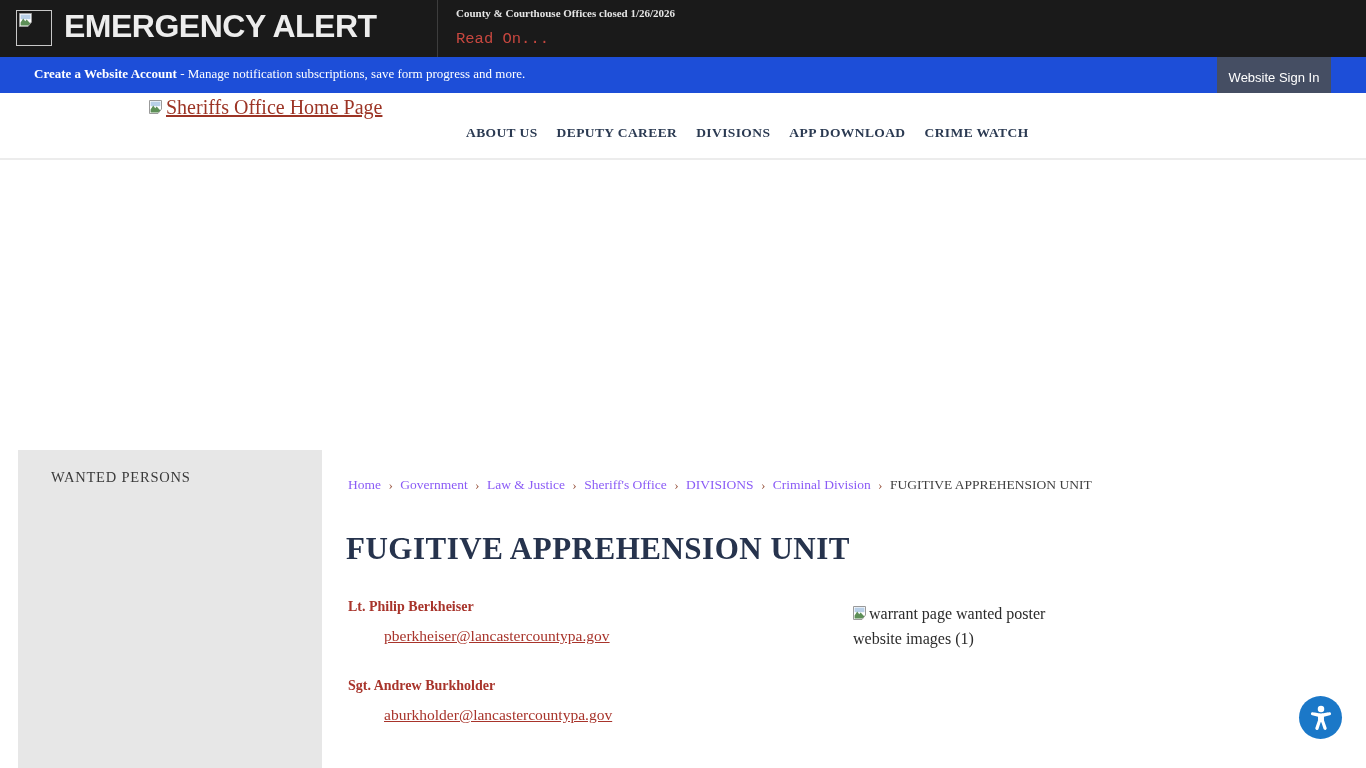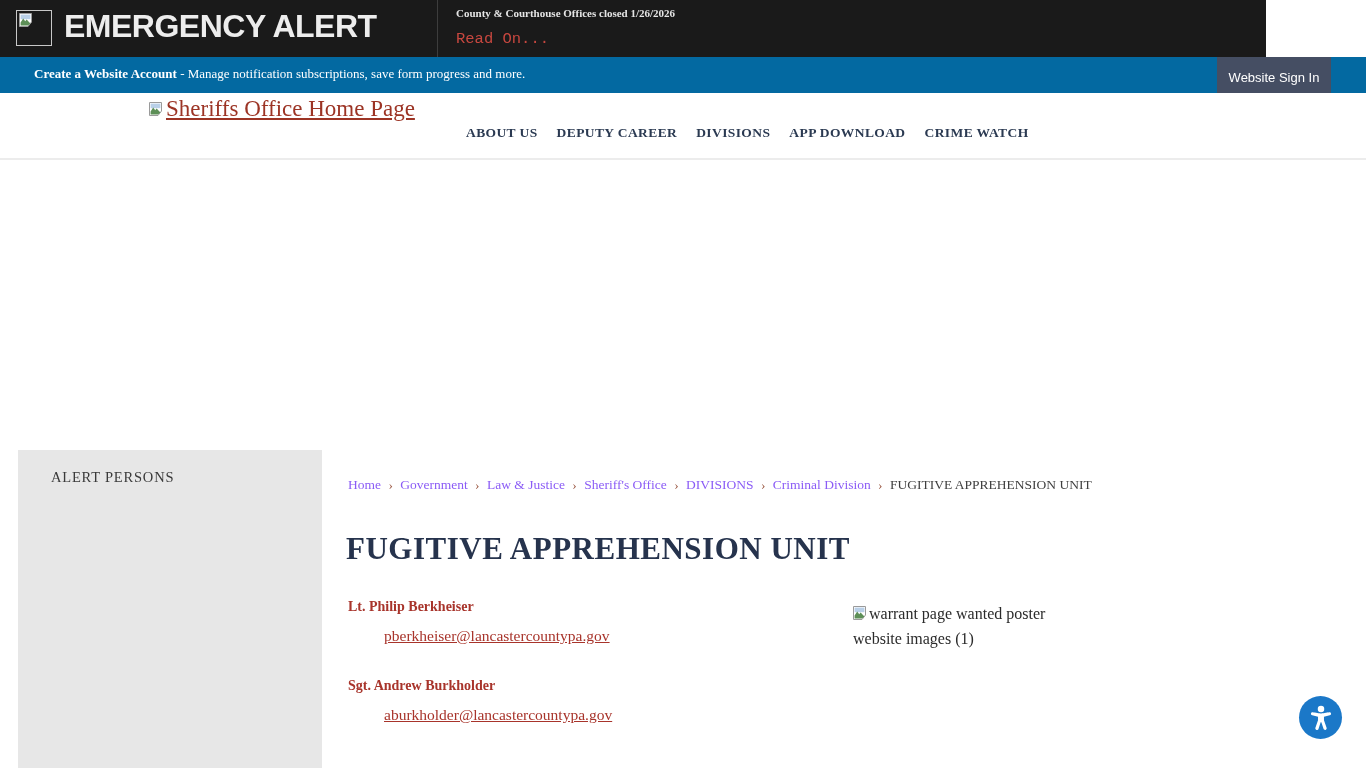--- a/index.html
+++ b/index.html
@@ -1,39 +1,39 @@
 <!DOCTYPE html>
 <html><head>
 <meta charset="utf-8">
 <style>
   * { margin:0; padding:0; box-sizing:border-box; }
   body { background:#ffffff; font-family:"Liberation Serif", serif; }
   .frame { position:relative; width:1366px; height:768px; background:#ffffff; overflow:hidden; }
 
   
-  .alert-bar { position:absolute; left:0; top:0; width:1266px; height:57px; background:#1a1a1a; }
+  .alert-bar { position:absolute; left:0; top:0; width:1366px; height:57px; background:#1a1a1a; }
   .alert-imgbox { position:absolute; left:16px; top:10px; width:36px; height:36px; border:1px solid #c8c8c8; }
   .alert-imgbox svg { position:absolute; left:2px; top:2px; }
   .alert-title { position:absolute; left:64px; top:8px; font-family:"Liberation Sans", sans-serif;
                  font-weight:bold; font-size:32px; letter-spacing:-0.5px; color:#ededed; white-space:nowrap; }
   .alert-sep { position:absolute; left:437px; top:0; width:1px; height:57px; background:#3d3d3d; }
   .alert-msg { position:absolute; left:456px; top:7px; font-size:11px; color:#e5e5e5; white-space:nowrap;font-weight:bold; }
   .alert-readon { position:absolute; left:456px; top:30px; font-size:15.5px; color:#c7473f; text-decoration:none; cursor:pointer;font-family:Liberation Mono, monospace; }
 
   
-  .account-bar { position:absolute; left:0; top:57px; width:1366px; height:36px; background:#0369a1; }
+  .account-bar { position:absolute; left:0; top:57px; width:1366px; height:36px; background:#1d4ed8; }
   .account-text { position:absolute; left:34px; top:9px; font-size:13px; color:#ffffff; white-space:nowrap; }
   .account-text .b { font-weight:bold; }
   .signin-btn { position:absolute; left:1217px; top:0; width:114px; height:40px; background:#454e63;
                 border:none; color:#ffffff; font-family:"Liberation Sans", sans-serif; font-size:13px; cursor:pointer; }
 
   
   .site-header { position:absolute; left:0; top:93px; width:1366px; height:67px; background:#ffffff; border-bottom:2px solid #ececec; }
   .logo-link { position:absolute; left:133px; top:3px; display:flex; align-items:center; gap:2px;
-               color:#9c3425; font-size:23px; text-decoration:underline; cursor:pointer; white-space:nowrap;padding-left:16px; }
+               color:#9c3425; font-size:20px; text-decoration:underline; cursor:pointer; white-space:nowrap;padding-left:16px; }
   .main-nav { position:absolute; left:466px; top:32px; display:flex; gap:19px; }
   .main-nav a { font-weight:bold; font-size:13.5px; letter-spacing:0.4px; color:#2b3a52; text-decoration:none; cursor:pointer; white-space:nowrap; }
 
   
   .sidebar { position:absolute; left:18px; top:450px; width:304px; height:318px; background:#e7e7e7; }
   .sidebar-link { display:block; margin:19px 0 0 33px; font-size:14.5px; letter-spacing:0.8px; color:#3a3a3a; text-decoration:none; cursor:pointer; }
 
   
   .breadcrumb { position:absolute; left:348px; top:477px; font-size:13.5px; white-space:nowrap; }
   .breadcrumb a { color:#8b5cf6; text-decoration:none; cursor:pointer; }
@@ -92,21 +92,21 @@
     <nav class="main-nav">
       <a>ABOUT US</a>
       <a>DEPUTY CAREER</a>
       <a>DIVISIONS</a>
       <a>APP DOWNLOAD</a>
       <a>CRIME WATCH</a>
     </nav>
   </header>
 
   <aside class="sidebar">
-    <a class="sidebar-link">ALERT PERSONS</a>
+    <a class="sidebar-link">WANTED PERSONS</a>
   </aside>
 
   <nav class="breadcrumb">
     <a>Home</a>
     <span class="sep">›</span>
     <a>Government</a>
     <span class="sep">›</span>
     <a>Law &amp; Justice</a>
     <span class="sep">›</span>
     <a>Sheriff's Office</a>

